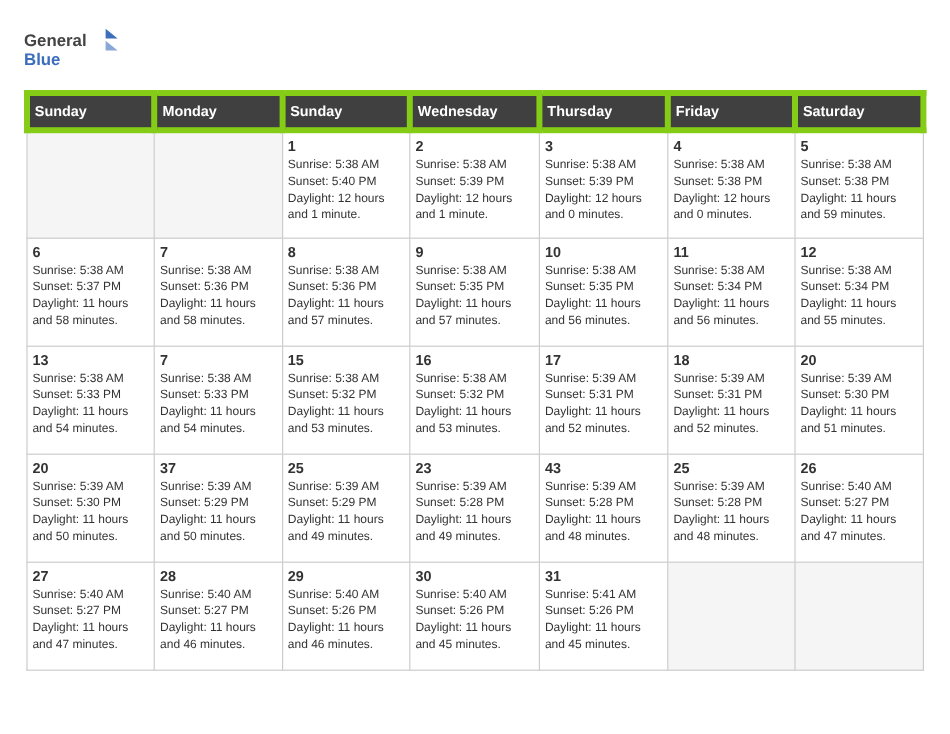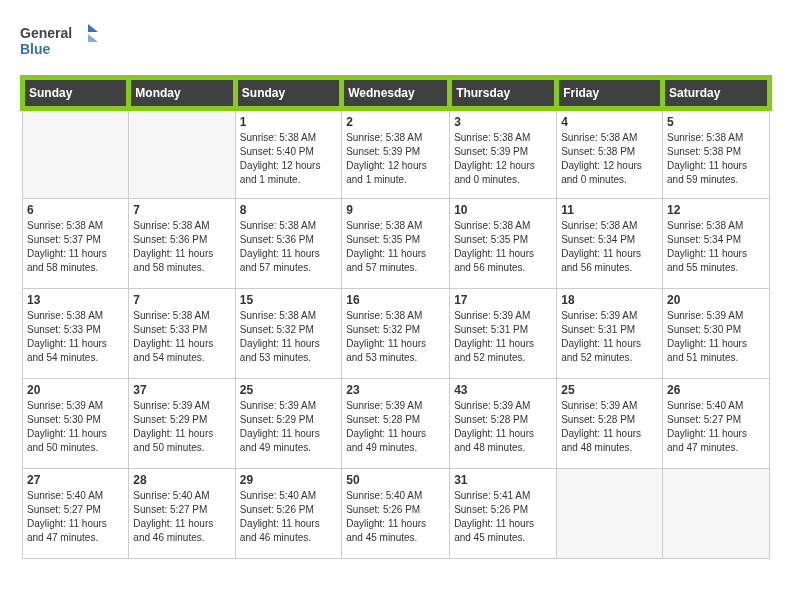--- a/index.html
+++ b/index.html
@@ -310,21 +310,21 @@
 and 46 minutes.</div>
         </td>
         <td>
           <span class="day-num">29</span>
           <div class="day-info" style="white-space: pre-line;">Sunrise: 5:40 AM
 Sunset: 5:26 PM
 Daylight: 11 hours
 and 46 minutes.</div>
         </td>
         <td>
-          <span class="day-num">50</span>
+          <span class="day-num">30</span>
           <div class="day-info" style="white-space: pre-line;">Sunrise: 5:40 AM
 Sunset: 5:26 PM
 Daylight: 11 hours
 and 45 minutes.</div>
         </td>
         <td>
           <span class="day-num">31</span>
           <div class="day-info" style="white-space: pre-line;">Sunrise: 5:41 AM
 Sunset: 5:26 PM
 Daylight: 11 hours

